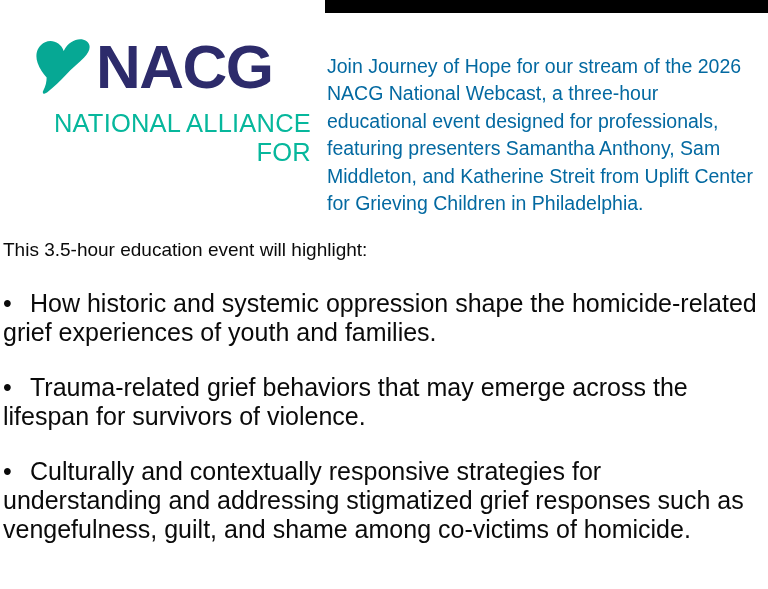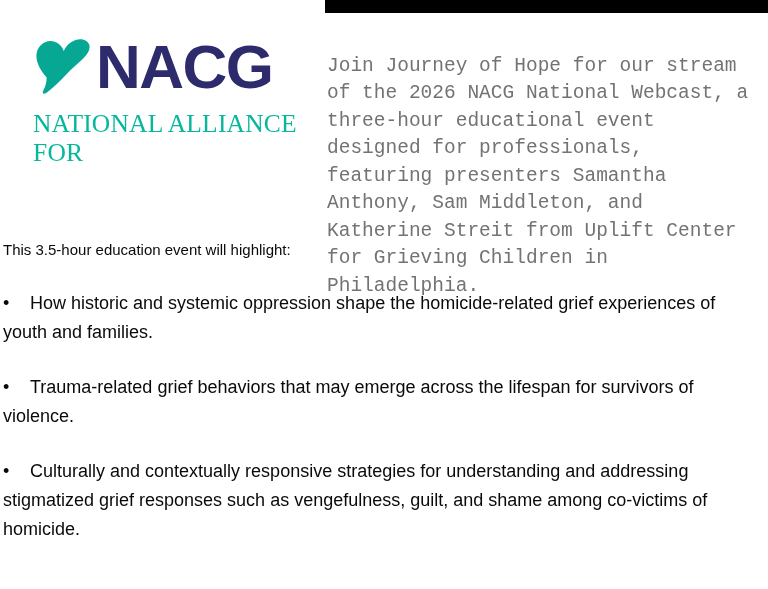--- a/index.html
+++ b/index.html
@@ -61,67 +61,68 @@
     font-weight: bold;
     font-size: 62px;
     line-height: 62px;
     letter-spacing: -1.5px;
     color: #2d2b6b;
     margin-left: 1px;
     white-space: nowrap;
   }
   .logo-tagline {
     margin-top: 9px;
-    font-family: Liberation Serif, serif;
+    font-family: Liberation Sans, sans-serif;
     color: #06b79c;
     letter-spacing: 0.4px;
     line-height: 1.14;
+    text-align: right;
   }
   .tagline-line1 {
     display: block;
     font-size: 25.5px;
     font-weight: normal;
     letter-spacing: 0.2px;
   }
   .tagline-line2 {
     display: block;
     font-size: 29px;
     font-weight: normal;
     letter-spacing: 0.1px;
   }
 
   
   .intro-text {
     position: absolute;
     left: 327px;
     top: 33px;
     width: 432px;
-    font-family: Liberation Mono, monospace;
+    font-family: Liberation Sans, sans-serif;
     font-size: 19.5px;
     line-height: 27.5px;
-    color: #737373;
+    color: #0369a1;
     text-align: left;
   }
 
   
   .body-content {
     position: absolute;
     left: 3px;
     top: 236px;
     width: 760px;
   }
   .lead-line {
-    font-size: 15px;
+    font-size: 19px;
     line-height: 27px;
     color: #0a0a0a;
     margin: 0 0 26px 0;
   }
   .bullet-item {
     position: relative;
-    font-size: 18px;
+    font-size: 25px;
     line-height: 29px;
     color: #0a0a0a;
     margin: 0 0 26px 0;
     padding-left: 0;
   }
   .bullet-item:last-child {
     margin-bottom: 0;
   }
   .bullet-glyph {
     display: inline-block;

